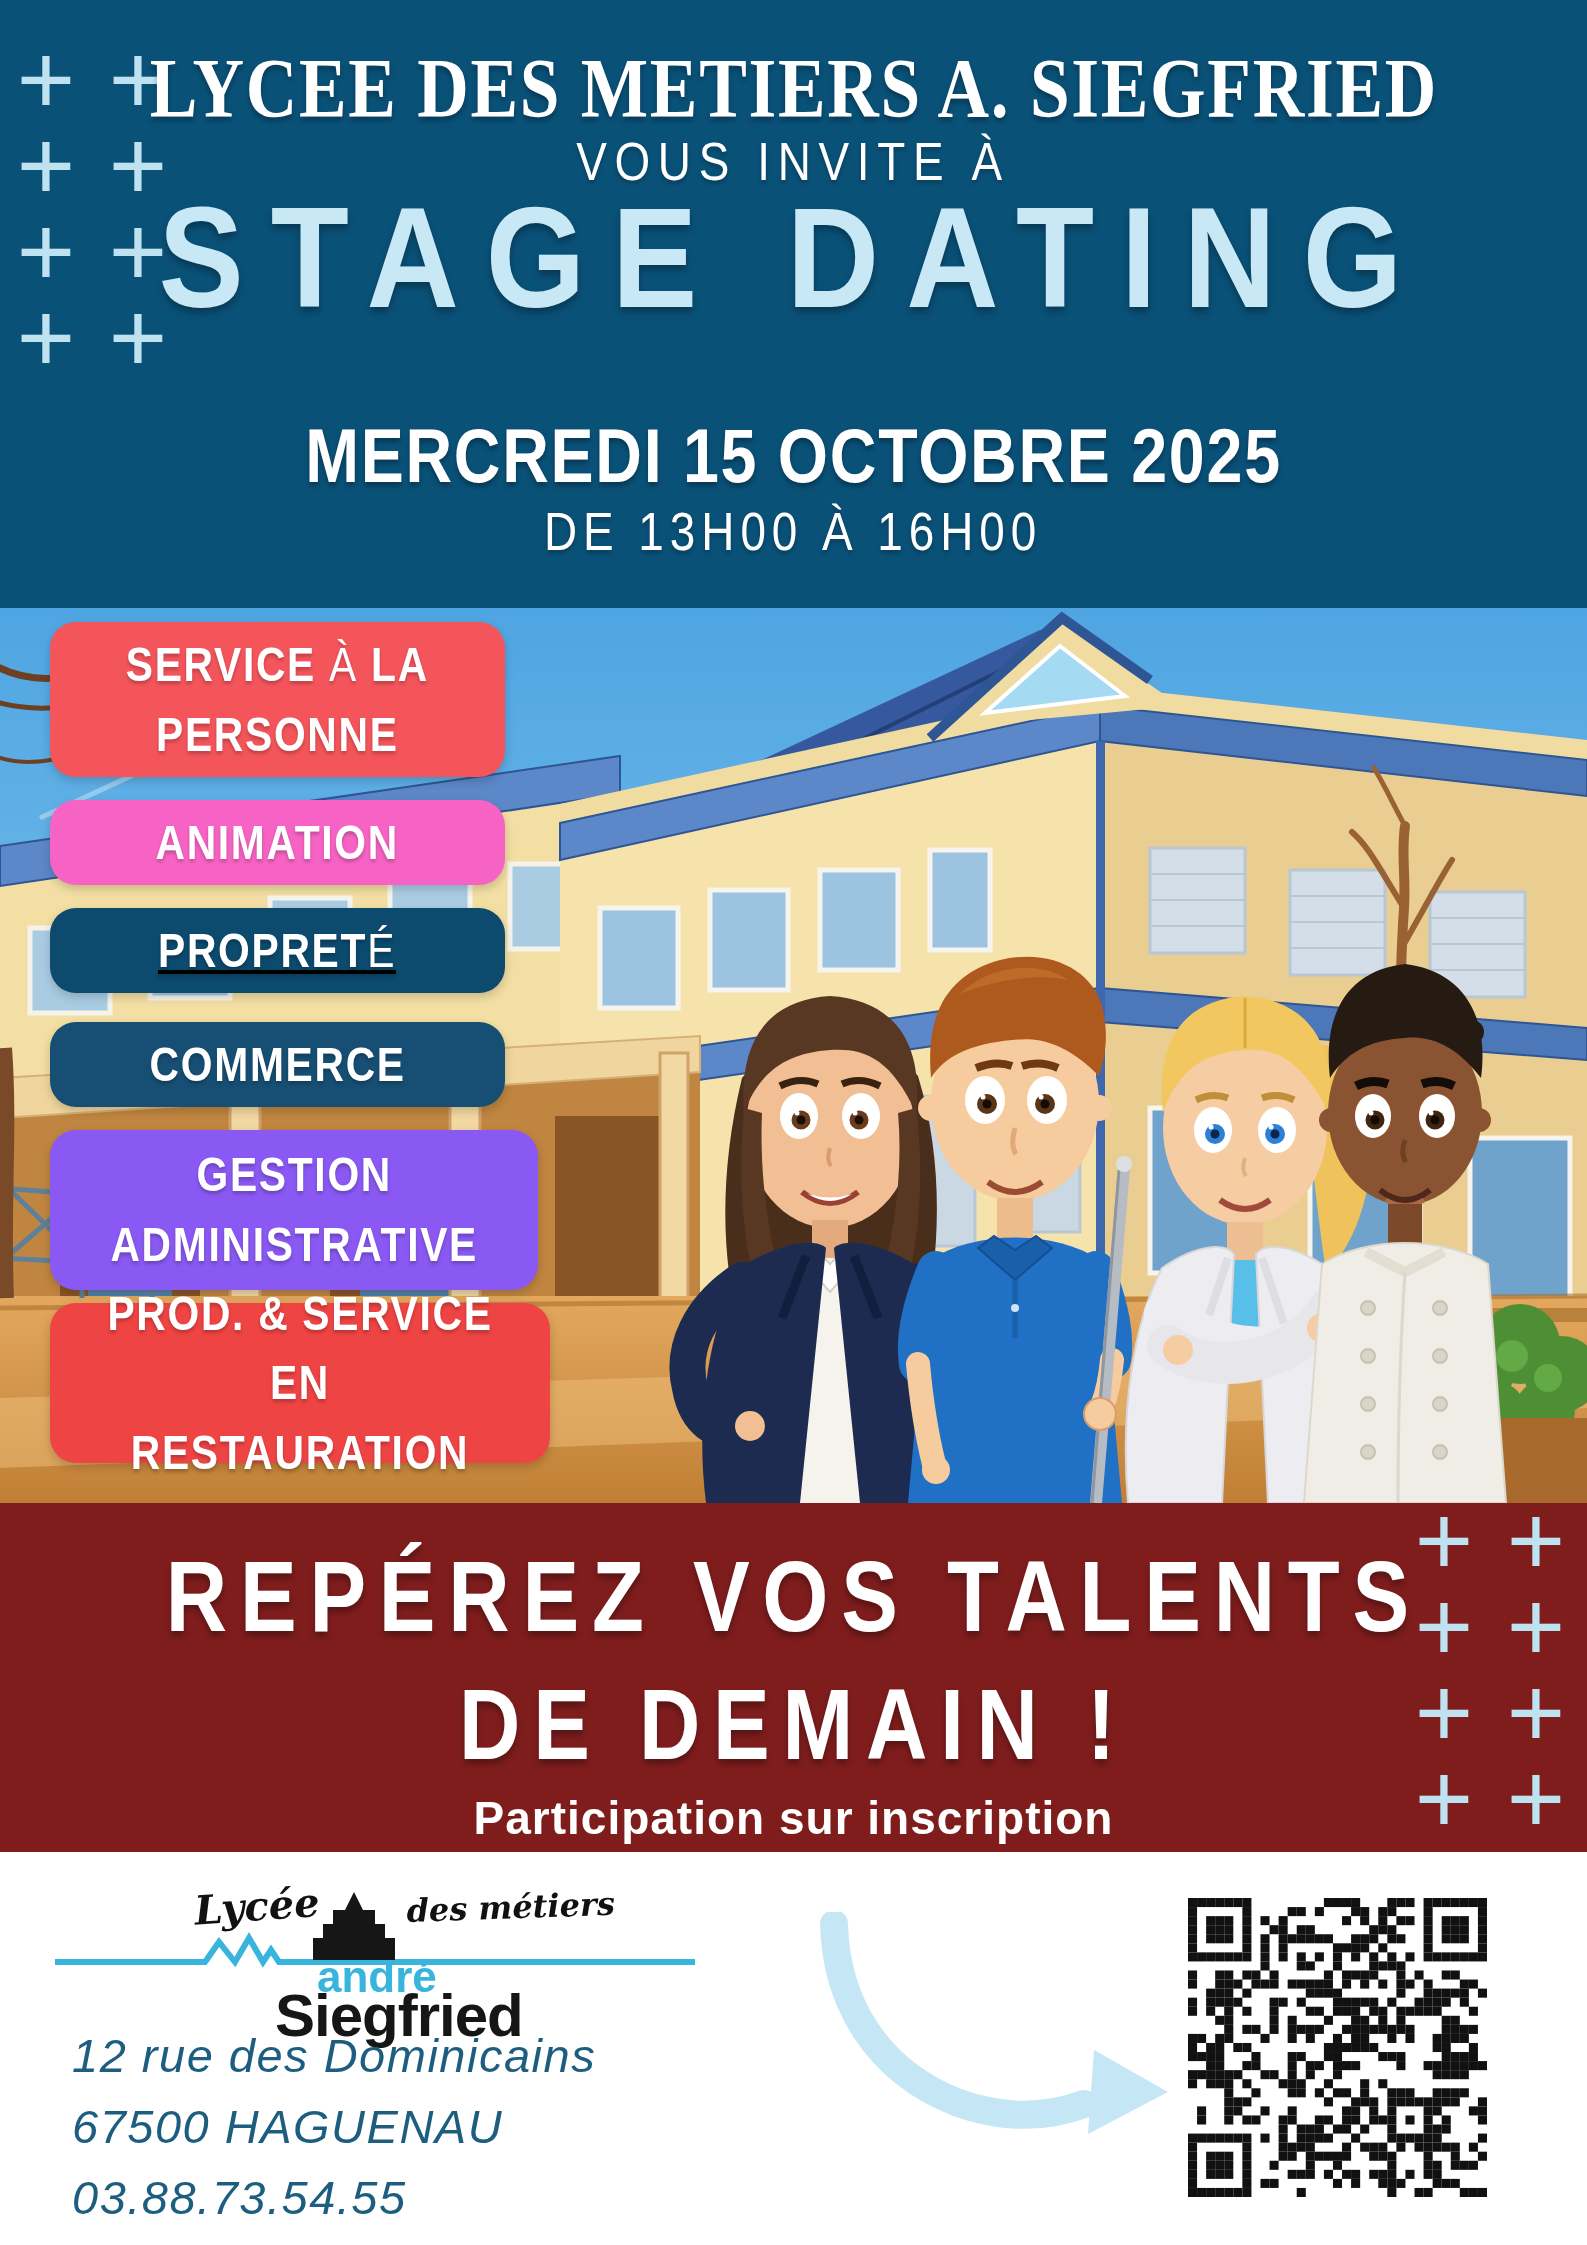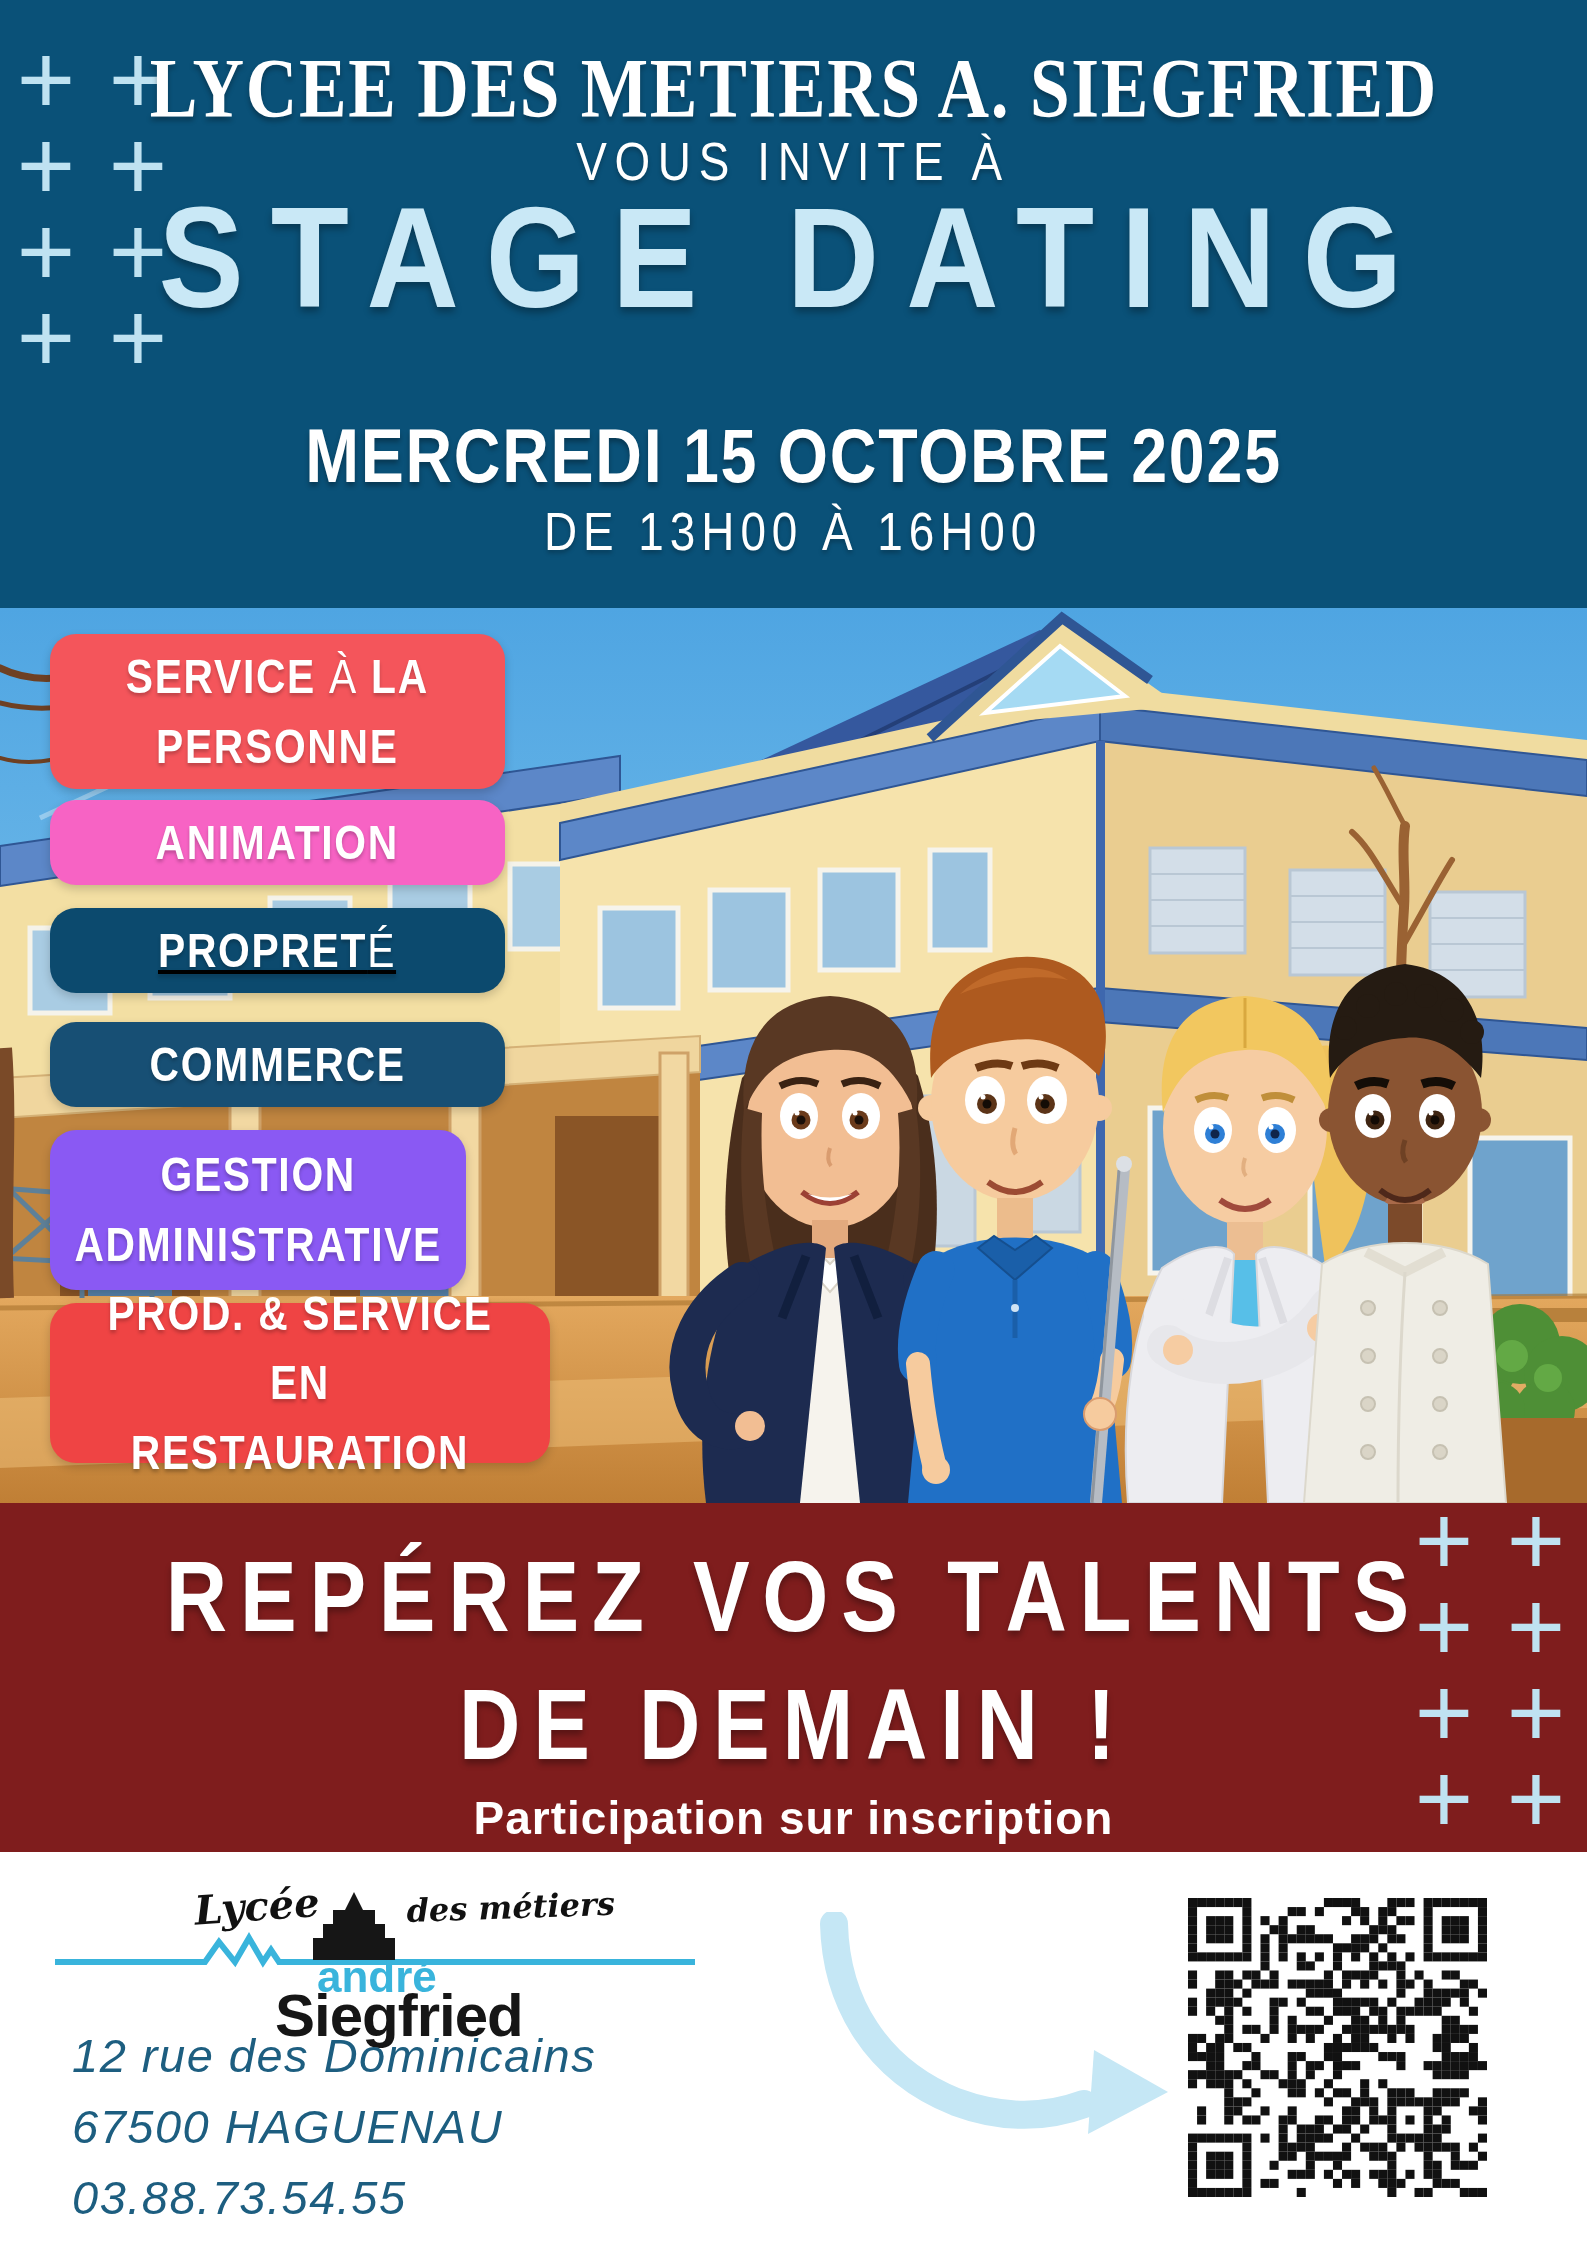--- a/index.html
+++ b/index.html
@@ -35,21 +35,21 @@
   
   .badge{position:absolute;left:50px;border-radius:26px;display:flex;align-items:center;
          justify-content:center;box-shadow:0 4px 10px rgba(0,0,0,.18);}
   .badge-label{color:#fff;font-weight:bold;font-size:48px;letter-spacing:2px;line-height:1.45;
                text-align:center;text-shadow:0 3px 4px rgba(0,0,0,.22);}
   .badge .thin{font-weight:400;}
   .b0{top:14px;height:155px;width:455px;}
   .b1{top:192px;height:85px;width:455px;}
   .b2{top:300px;height:85px;width:455px;}
   .b3{top:414px;height:85px;width:455px;}
-  .b4{top:522px;height:160px;width:416px;}
+  .b4{top:522px;height:160px;width:488px;}
   .b5{top:695px;height:160px;width:500px;}
   
   .tag1{top:36px;font-size:100px;font-weight:bold;letter-spacing:15px;
         text-shadow:0 5px 7px rgba(0,0,0,.3);}
   .tag2{top:164px;font-size:100px;font-weight:bold;letter-spacing:15px;
         text-shadow:0 5px 7px rgba(0,0,0,.3);}
   .note{top:288px;font-size:46px;font-weight:bold;letter-spacing:1px;}
   .bottom-band .ctr{position:absolute;}
   
   .logo-svg{position:absolute;left:55px;top:26px;}
@@ -344,21 +344,21 @@
             <circle cx="1368" cy="796" r="7"></circle>
             <circle cx="1368" cy="844" r="7"></circle>
           <circle cx="1440" cy="700" r="7"></circle>
             <circle cx="1440" cy="748" r="7"></circle>
             <circle cx="1440" cy="796" r="7"></circle>
             <circle cx="1440" cy="844" r="7"></circle>
         </g>
       </g>
     </svg>
 
-    <div class="badge b0" style="background: rgb(244, 85, 91); margin-top: 12px;">
+    <div class="badge b0" style="background: rgb(244, 85, 91);">
         <span class="badge-label cond">SERVICE <span class="thin">À</span> LA<br>PERSONNE</span>
       </div>
     <div class="badge b1" style="background: rgb(247, 99, 196);">
         <span class="badge-label cond">ANIMATION</span>
       </div>
     <div class="badge b2" style="background: #0c4a6e; text-decoration: underline;">
         <span class="badge-label cond">PROPRET<span class="thin">É</span></span>
       </div>
     <div class="badge b3" style="background: rgb(23, 79, 116);">
         <span class="badge-label cond">COMMERCE</span>

